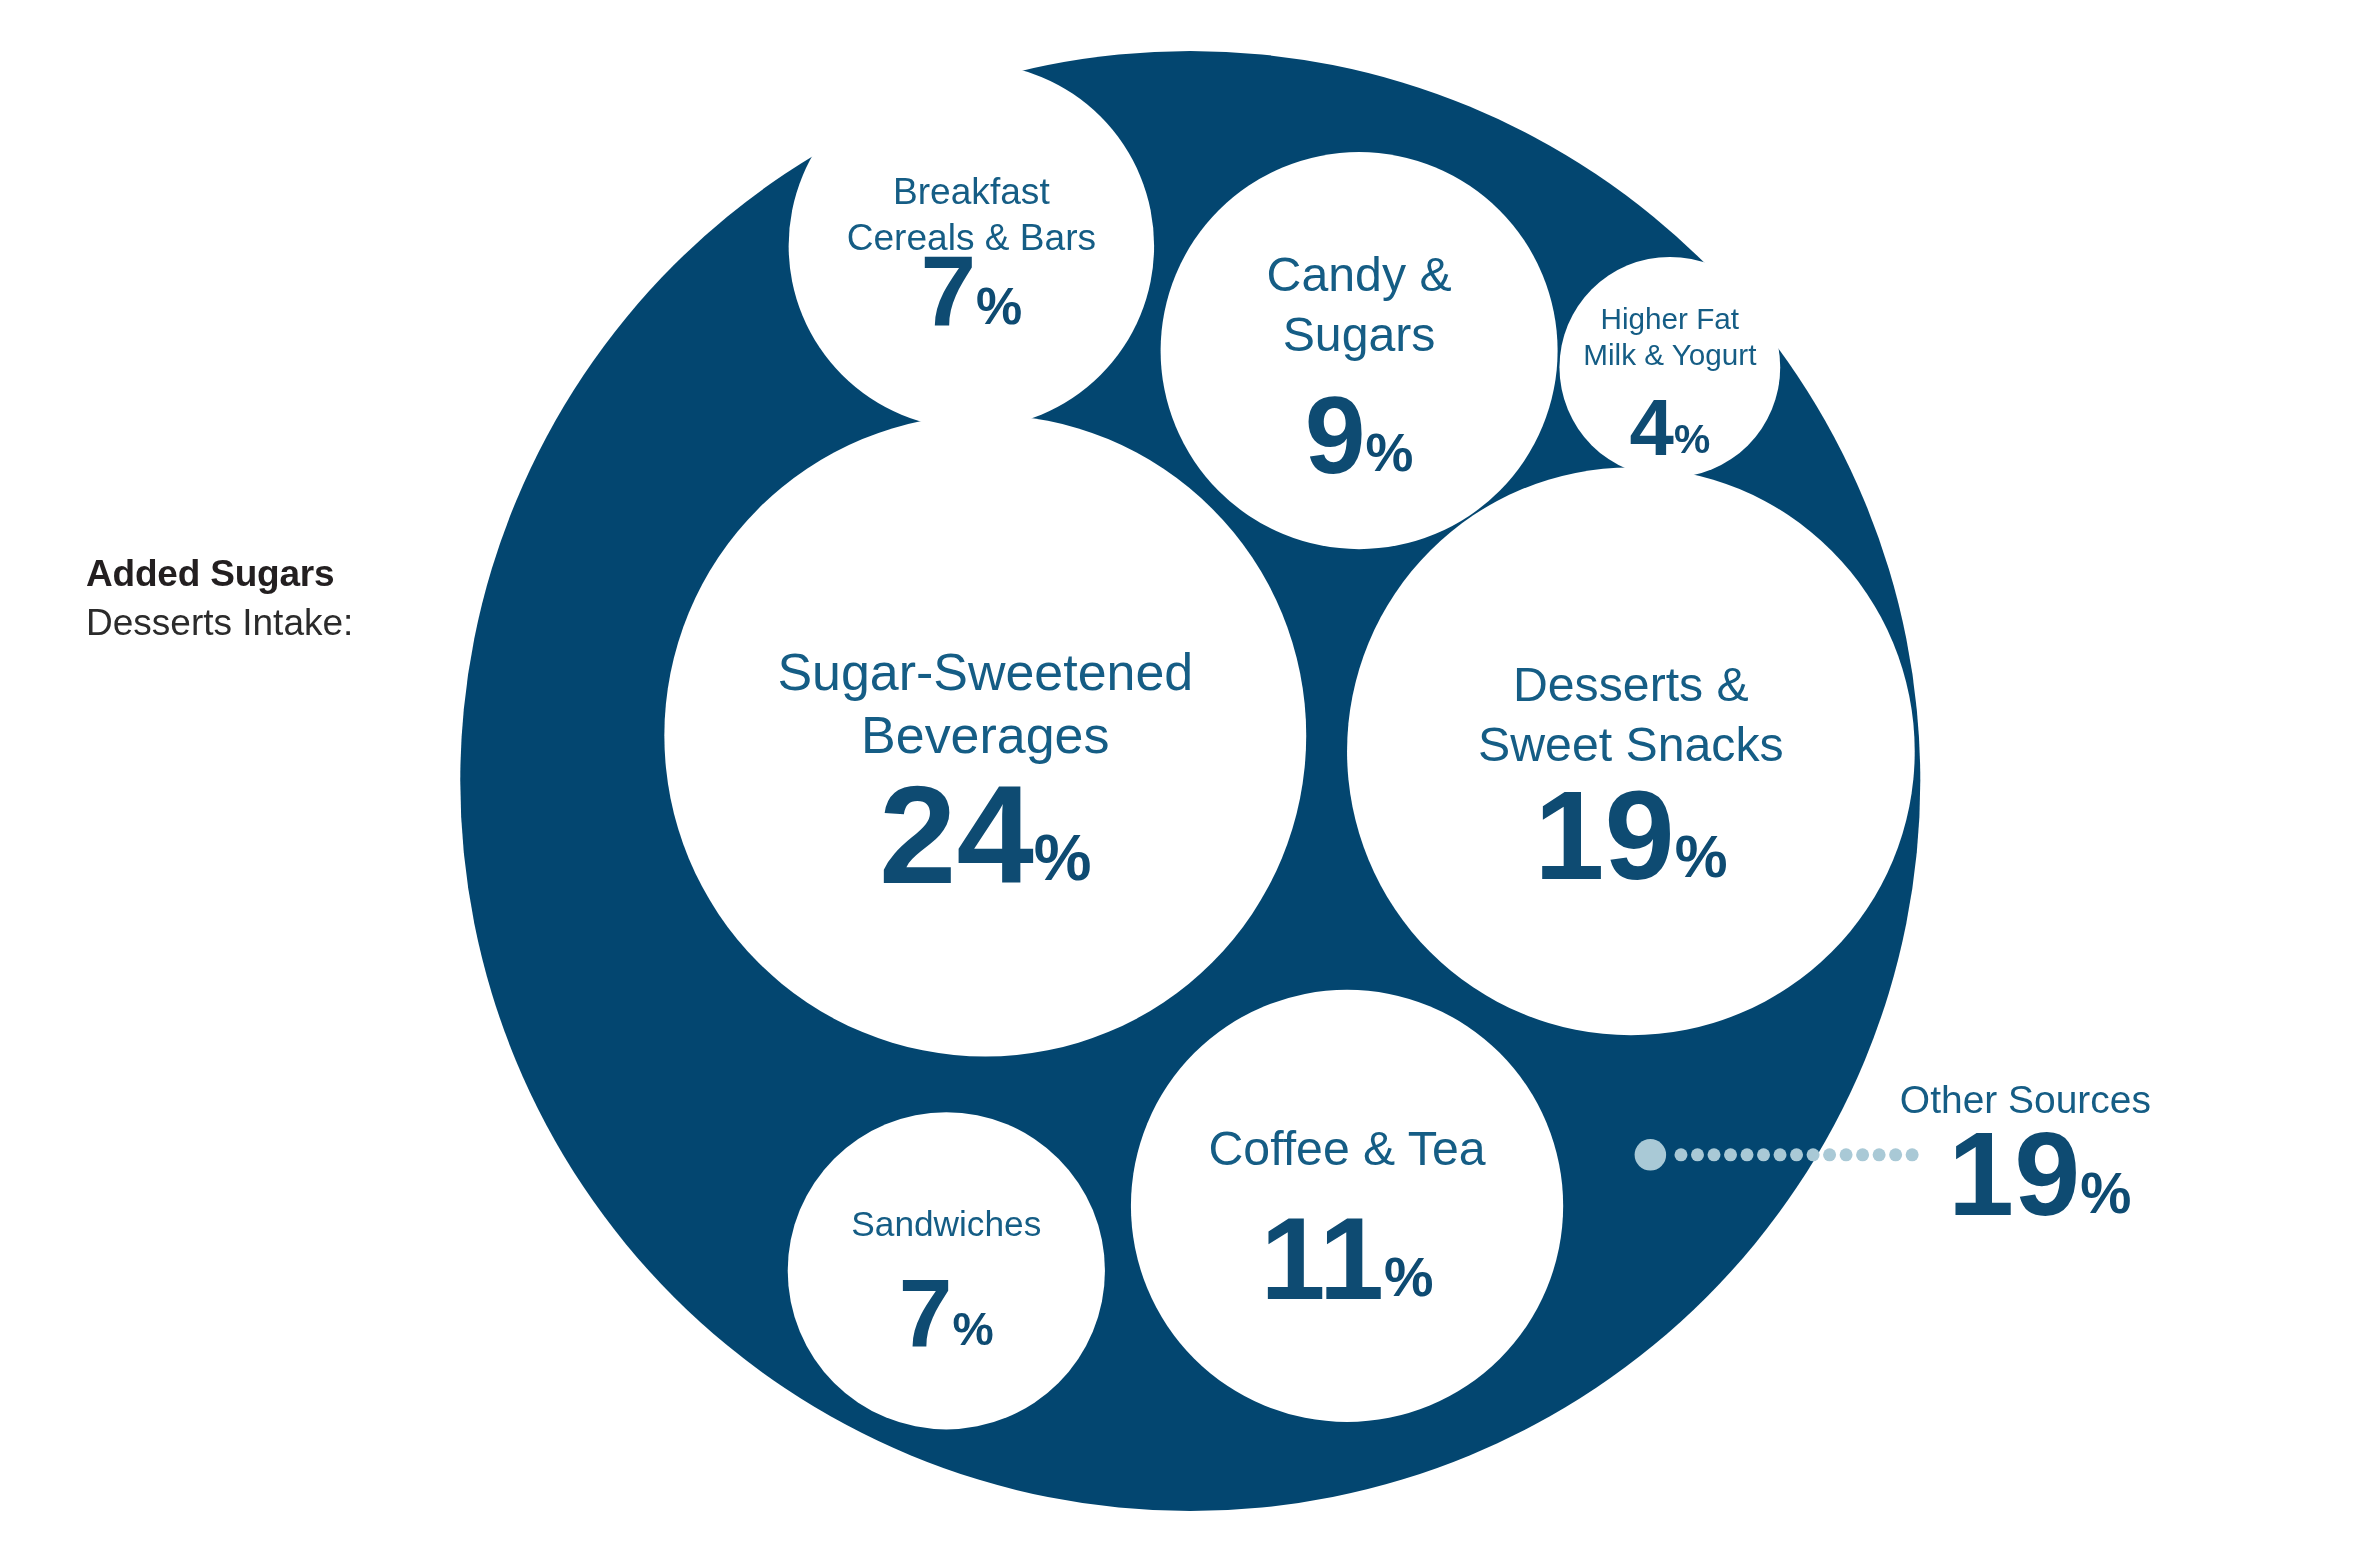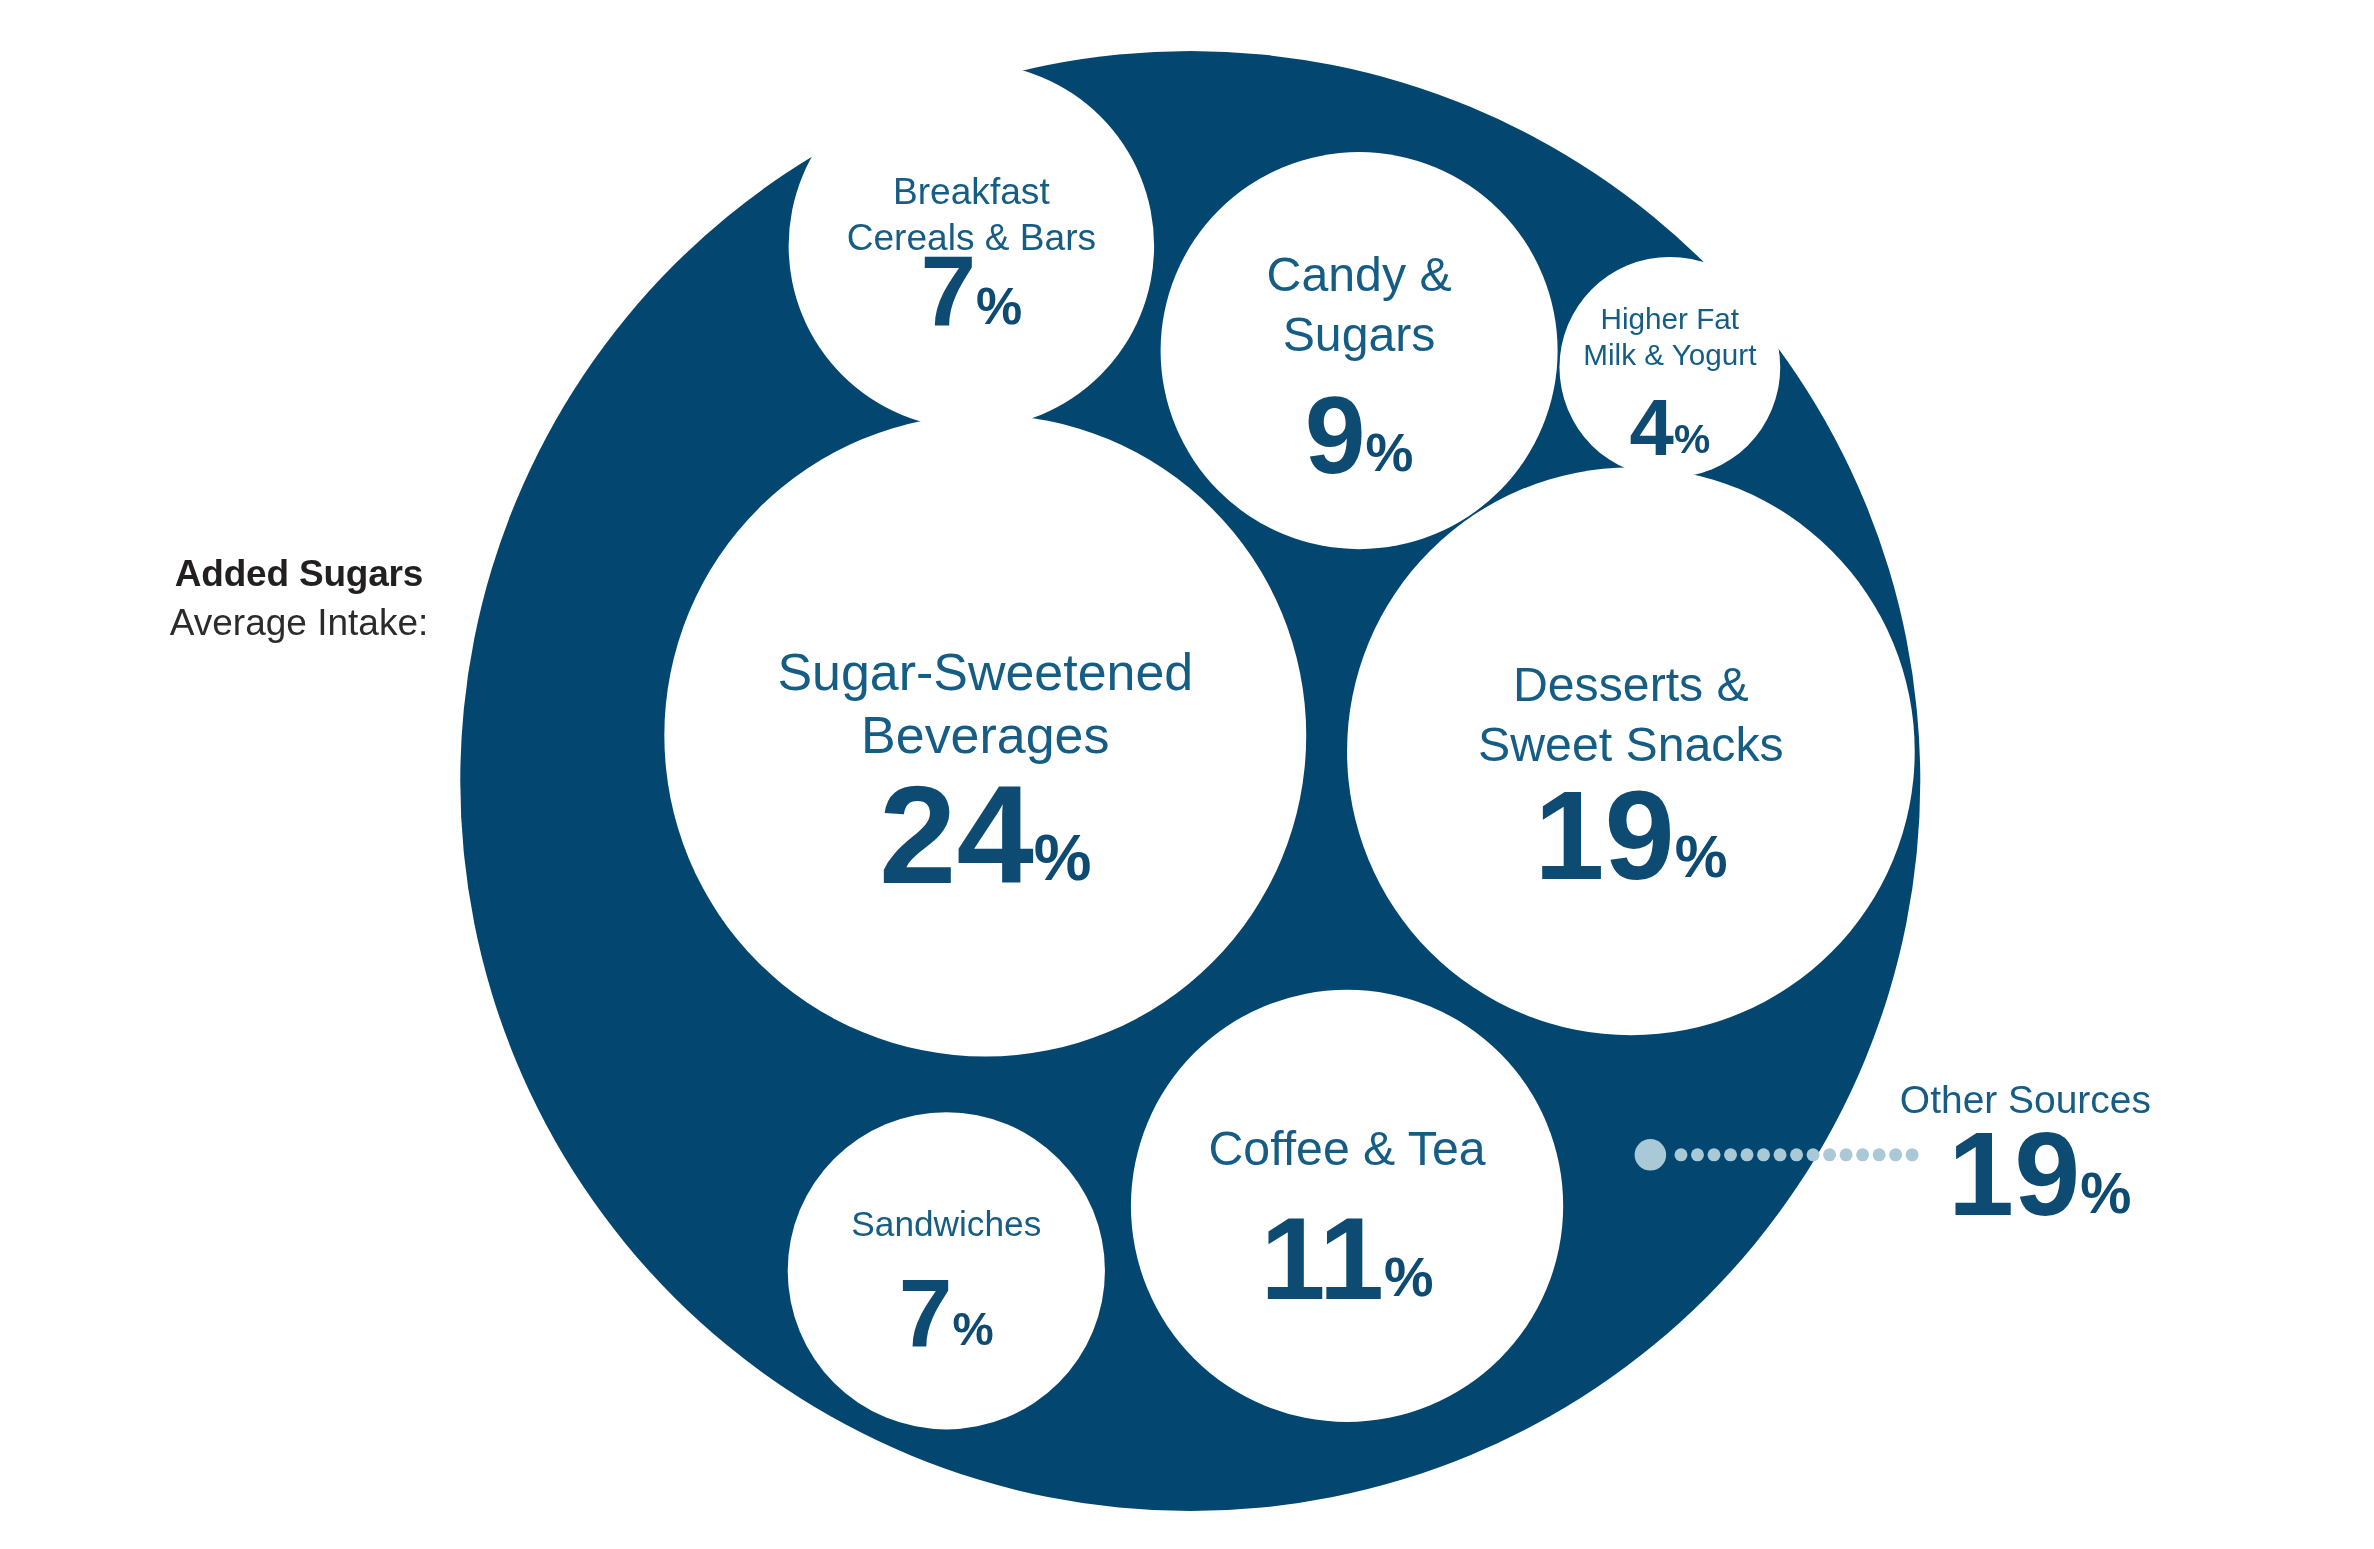--- a/index.html
+++ b/index.html
@@ -15,24 +15,23 @@
     overflow: hidden;
   }
   #infographic {
     position: absolute;
     inset: 0;
     width: 2375px;
     height: 1550px;
   }
   .caption-block {
     position: absolute;
-    left: 104px;
+    left: 86px;
     top: 553px;
     width: 390px;
-    text-align: center;
   }
   .caption-title {
     font-family: "Liberation Sans", sans-serif;
     font-size: 37px;
     font-weight: bold;
     color: #231f20;
     letter-spacing: -0.2px;
     line-height: 1.16;
     margin: 0 0 3.7px 0;
   }
@@ -66,21 +65,21 @@
     font-weight: normal;
   }
 </style>
 </head>
 <body>
 
 <div id="infographic">
 
   <div class="caption-block">
     <p class="caption-title">Added Sugars</p>
-    <p class="caption-sub">Average Intake:</p>
+    <p class="caption-sub">Desserts Intake:</p>
   </div>
 
   <svg class="svg-layer" id="bubble-svg" width="2375" height="1550" viewBox="0 0 2560 1671">
     <g id="main-circle-group">
         <circle cx="1283" cy="842" r="787" fill="#034670"></circle>
       </g>
     <g id="bubbles-group">
         <g>
           <circle cx="1047" cy="265" r="197" fill="#ffffff"></circle>
           <text x="1047" y="220" text-anchor="middle" font-size="40" class="bubble-label">Breakfast</text>

